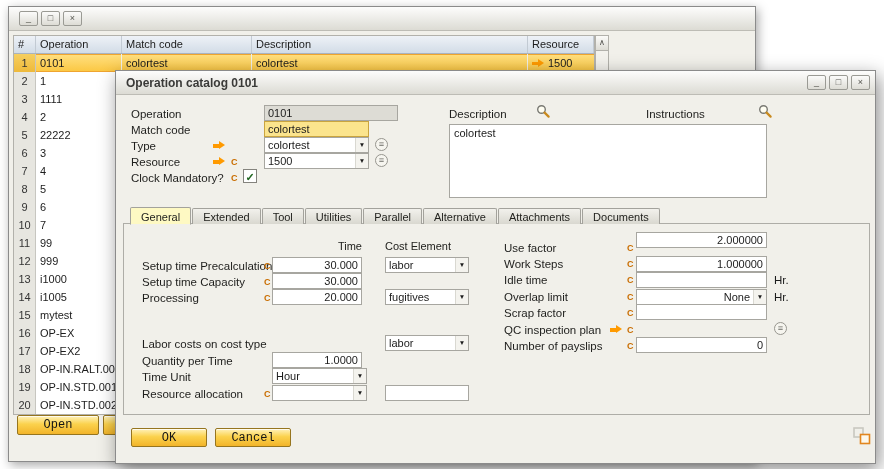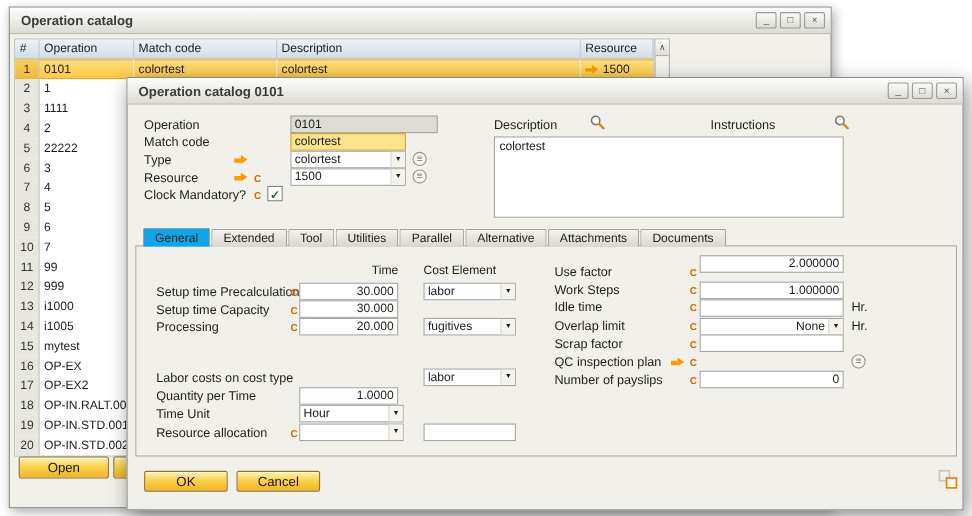--- a/index.html
+++ b/index.html
@@ -32,21 +32,21 @@
   .trow.sel { background:linear-gradient(#ffe082,#fbc741); box-shadow:inset 0 1px 0 #efa530, inset 0 -1px 0 #efa530; }
   .trow.sel .col-num { background:linear-gradient(#f7d express,#eeb93a); }
   .trow.sel .col-num { background:linear-gradient(#f7d express,#eeb93a); }
   .trow.sel > .col-num { background:linear-gradient(#f6cf60,#eeb93a); }
 
   .vscroll { position:absolute; left:586px; top:28px; width:14px; height:378px; background:#f3f2ed; border:1px solid #b2b1ab; }
   .vscroll .up { height:15px; background:linear-gradient(#fbfbf9,#dddcd5); border-bottom:1px solid #b2b1ab; text-align:center; font-size:8px; line-height:14px; color:#4a4a46; }
 
   .gold-btn { position:absolute; background:linear-gradient(#fff2bb, #fbd24d 45%, #f2b42a); border:1px solid #96751f; border-radius:2px;
               font-size:12px; color:#141414; text-align:center; box-shadow:inset 0 1px 0 rgba(255,255,255,.75); cursor:default;
-              display:flex; align-items:center; justify-content:center; font-family:Liberation Sans, sans-serif; }
+              display:flex; align-items:center; justify-content:center; font-family:Liberation Mono, monospace; }
   .open-btn    { left:8px;  top:408px; width:82px; height:20px; }
   .partial-btn { left:94px; top:408px; width:20px; height:20px; }
 
   
   .form { position:absolute; left:0; top:24px; right:0; bottom:0; }
   .form > * , .tabpanel > * { position:absolute; }
   .flabel { font-size:11.5px; color:#1e1e1c; white-space:nowrap; }
   .field { height:16px; background:#fff; border:1px solid #a7a6a0; font-size:11px; padding:1px 3px; line-height:12px; white-space:nowrap; overflow:hidden; }
   .field.disabled { background:#dddcd5; }
   .field.gold { background:#fbe48d; border-color:#c9a43f; }
@@ -62,34 +62,33 @@
   .checkbox { width:14px; height:14px; background:#fff; border:1px solid #84837d; text-align:center; }
   .checkbox span { font-size:11px; line-height:12px; color:#226822; font-weight:bold; }
   .listicon { width:13px; height:13px; border:1px solid #97968f; border-radius:50%; background:#f6f5ef; text-align:center; }
   .listicon span { font-size:9px; line-height:11px; color:#6b6b65; display:block; }
   .memo { background:#fff; border:1px solid #a7a6a0; font-size:11px; padding:2px 4px; }
 
   .tabpanel { left:7px; top:152px; width:747px; height:192px; border:1px solid #aeada7; background:#f1f0ea; }
   .tabs { left:14px; top:135px; height:18px; display:flex; align-items:flex-end; z-index:3; }
   .tab { height:16px; line-height:14px; padding:1px 10px; font-size:11px; color:#23231f; background:linear-gradient(#f2f1ec,#d9d8d0);
          border:1px solid #a3a29c; border-bottom:none; border-radius:2px 2px 0 0; margin-right:1px; white-space:nowrap; }
-  .tab.active { height:18px; line-height:16px; background:#0ea5e9; margin-bottom:-1px; border-bottom:1px solid #f1f0ea; }
+  .tab.active { height:18px; line-height:16px; background:#fef9c3; margin-bottom:-1px; border-bottom:1px solid #f1f0ea; }
 
   .panel-head { font-size:11px; color:#22221f; }
   .suffix { font-size:11.5px; }
   .ok-btn     { left:15px; top:357px; width:76px; height:19px; }
   .cancel-btn { left:99px; top:357px; width:76px; height:19px; }
   .grip { left:736px; top:355px; width:20px; height:20px; }
 </style>
 </head>
 <body>
 
 <section class="window back">
   <div class="titlebar">
-    <span class="title">Operation catalog</span>
     <span class="winbtns">
       <span class="winbtn">_</span>
       <span class="winbtn">□</span>
       <span class="winbtn">×</span>
     </span>
   </div>
 
   <div class="catalog-table">
     <div class="thead">
       <span class="th col-num">#</span>

